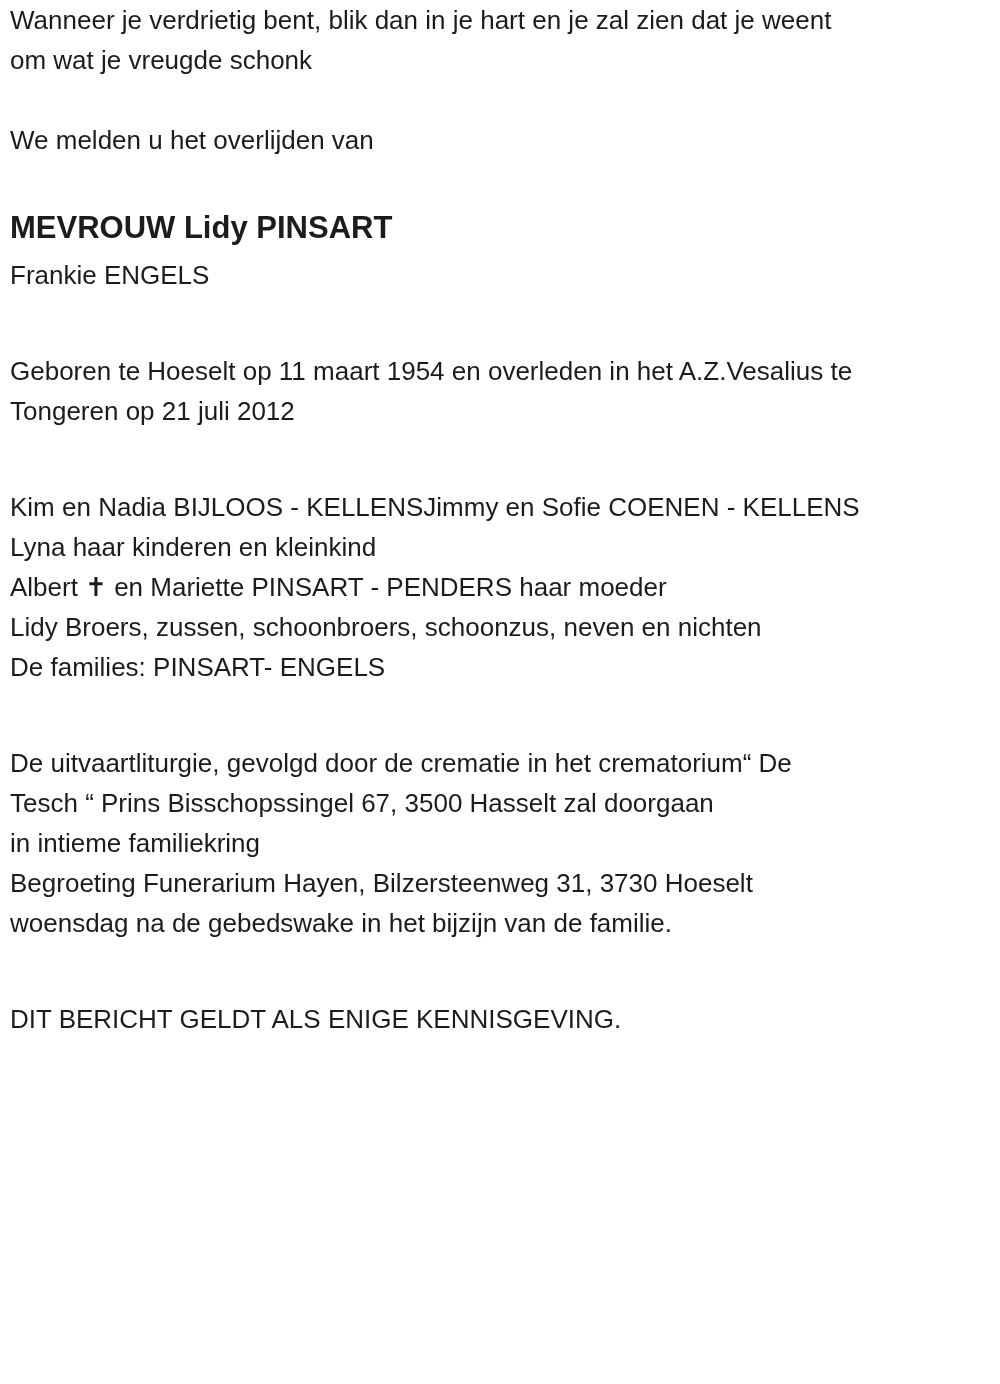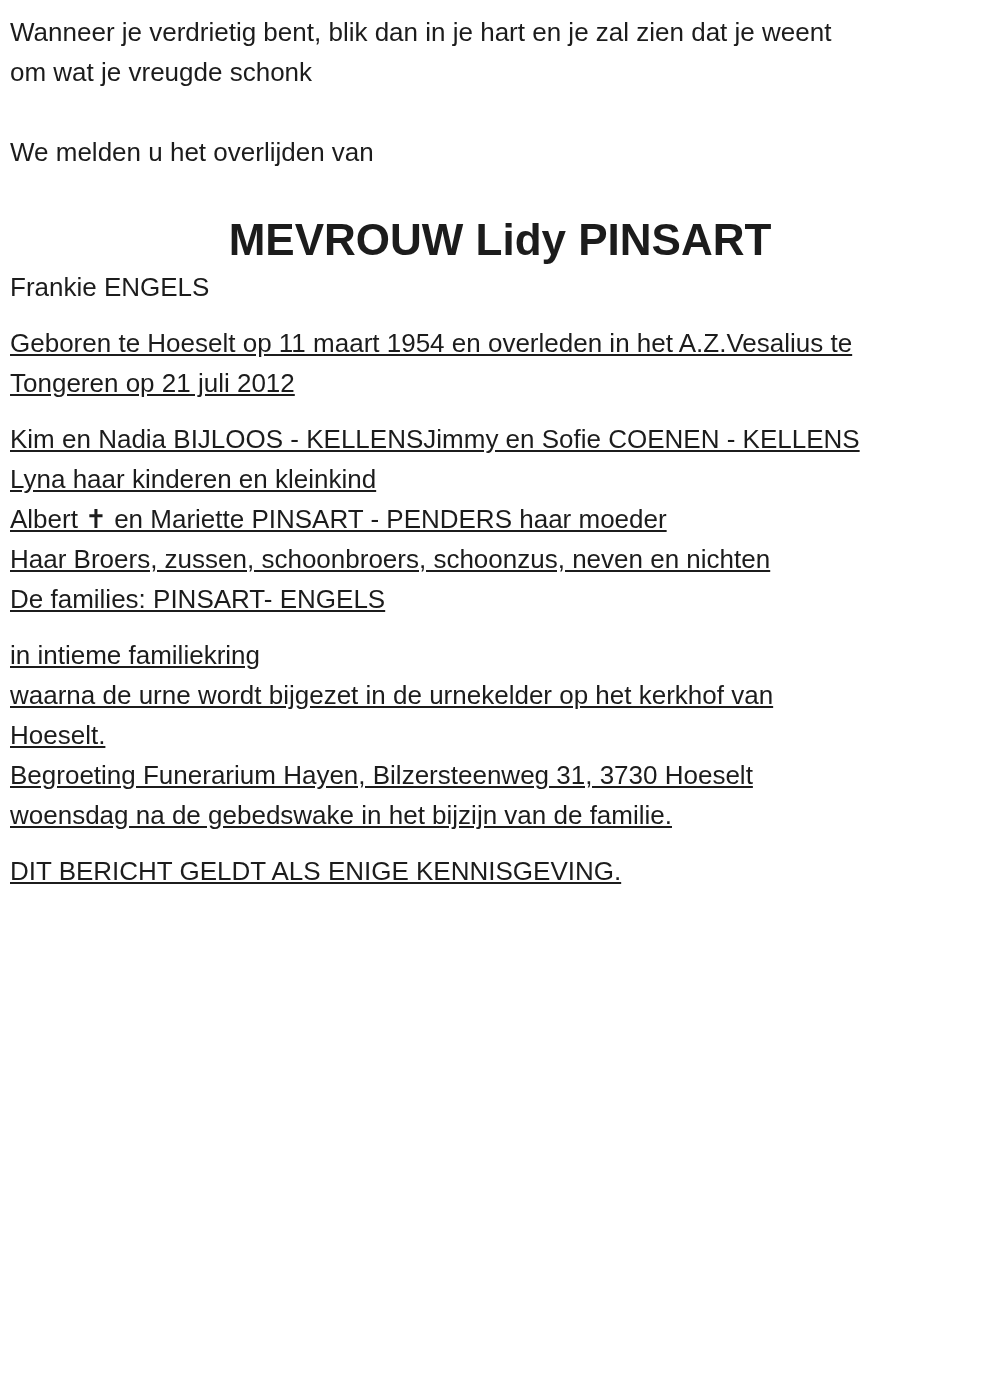--- a/index.html
+++ b/index.html
@@ -1,39 +1,38 @@
 <!DOCTYPE html>
 <html><head>
 <meta charset="utf-8">
 <style>
   html, body { margin: 0; padding: 0; background: #ffffff; }
   .page {
     position: relative;
     width: 1000px;
     min-height: 1384px;
     box-sizing: border-box;
-    padding: 12px 10px 0 10px;
+    padding: 0 10px 0 10px;
     background: #ffffff;
     color: #1c1c1c;
     font-family: "Liberation Sans", "DejaVu Sans", sans-serif;
     font-size: 26px;
     line-height: 40px;
     overflow: hidden;
   }
   .line { white-space: pre-line; margin: 0; }
   .gap-after { margin-bottom: 40px; }
-  .gap-before { margin-top: 16px; text-decoration: underline; }
+  .gap-before { margin-top: 56px; }
   h1.deceased-name {
     margin: 0;
-    font-size: 44px;
+    font-size: 31px;
     line-height: 55px;
     font-weight: 700;
     letter-spacing: 0;
     white-space: pre-line;
-    text-align: center;
   }
 </style>
 </head>
 <body>
 
 <div class="page">
 
   <p class="line gap-after">Wanneer je verdrietig bent, blik dan in je hart en je zal zien dat je weent
 om wat je vreugde schonk</p>
 
@@ -44,28 +43,28 @@
 
   <p class="line">Frankie ENGELS</p>
 
   <p class="line gap-before">Geboren te Hoeselt op 11 maart 1954 en overleden in het A.Z.Vesalius te
 Tongeren op 21 juli 2012</p>
 
   <div class="gap-before">
     <p class="line">Kim en Nadia BIJLOOS - KELLENSJimmy en Sofie COENEN - KELLENS</p>
     <p class="line">Lyna haar kinderen en kleinkind</p>
     <p class="line">Albert ✝ en Mariette PINSART - PENDERS haar moeder</p>
-    <p class="line">Haar Broers, zussen, schoonbroers, schoonzus, neven en nichten</p>
+    <p class="line">Lidy Broers, zussen, schoonbroers, schoonzus, neven en nichten</p>
     <p class="line">De families: PINSART- ENGELS</p>
   </div>
 
   <div class="gap-before">
+    <p class="line">De uitvaartliturgie, gevolgd door de crematie in het crematorium“ De
+Tesch “ Prins Bisschopssingel 67, 3500 Hasselt zal doorgaan</p>
     <p class="line">in intieme familiekring</p>
-    <p class="line">waarna de urne wordt bijgezet in de urnekelder op het kerkhof van
-Hoeselt.</p>
     <p class="line">Begroeting Funerarium Hayen, Bilzersteenweg 31, 3730 Hoeselt
 woensdag na de gebedswake in het bijzijn van de familie.</p>
   </div>
 
 
 
   <p class="line gap-before">DIT BERICHT GELDT ALS ENIGE KENNISGEVING.</p>
 
 </div>
 

